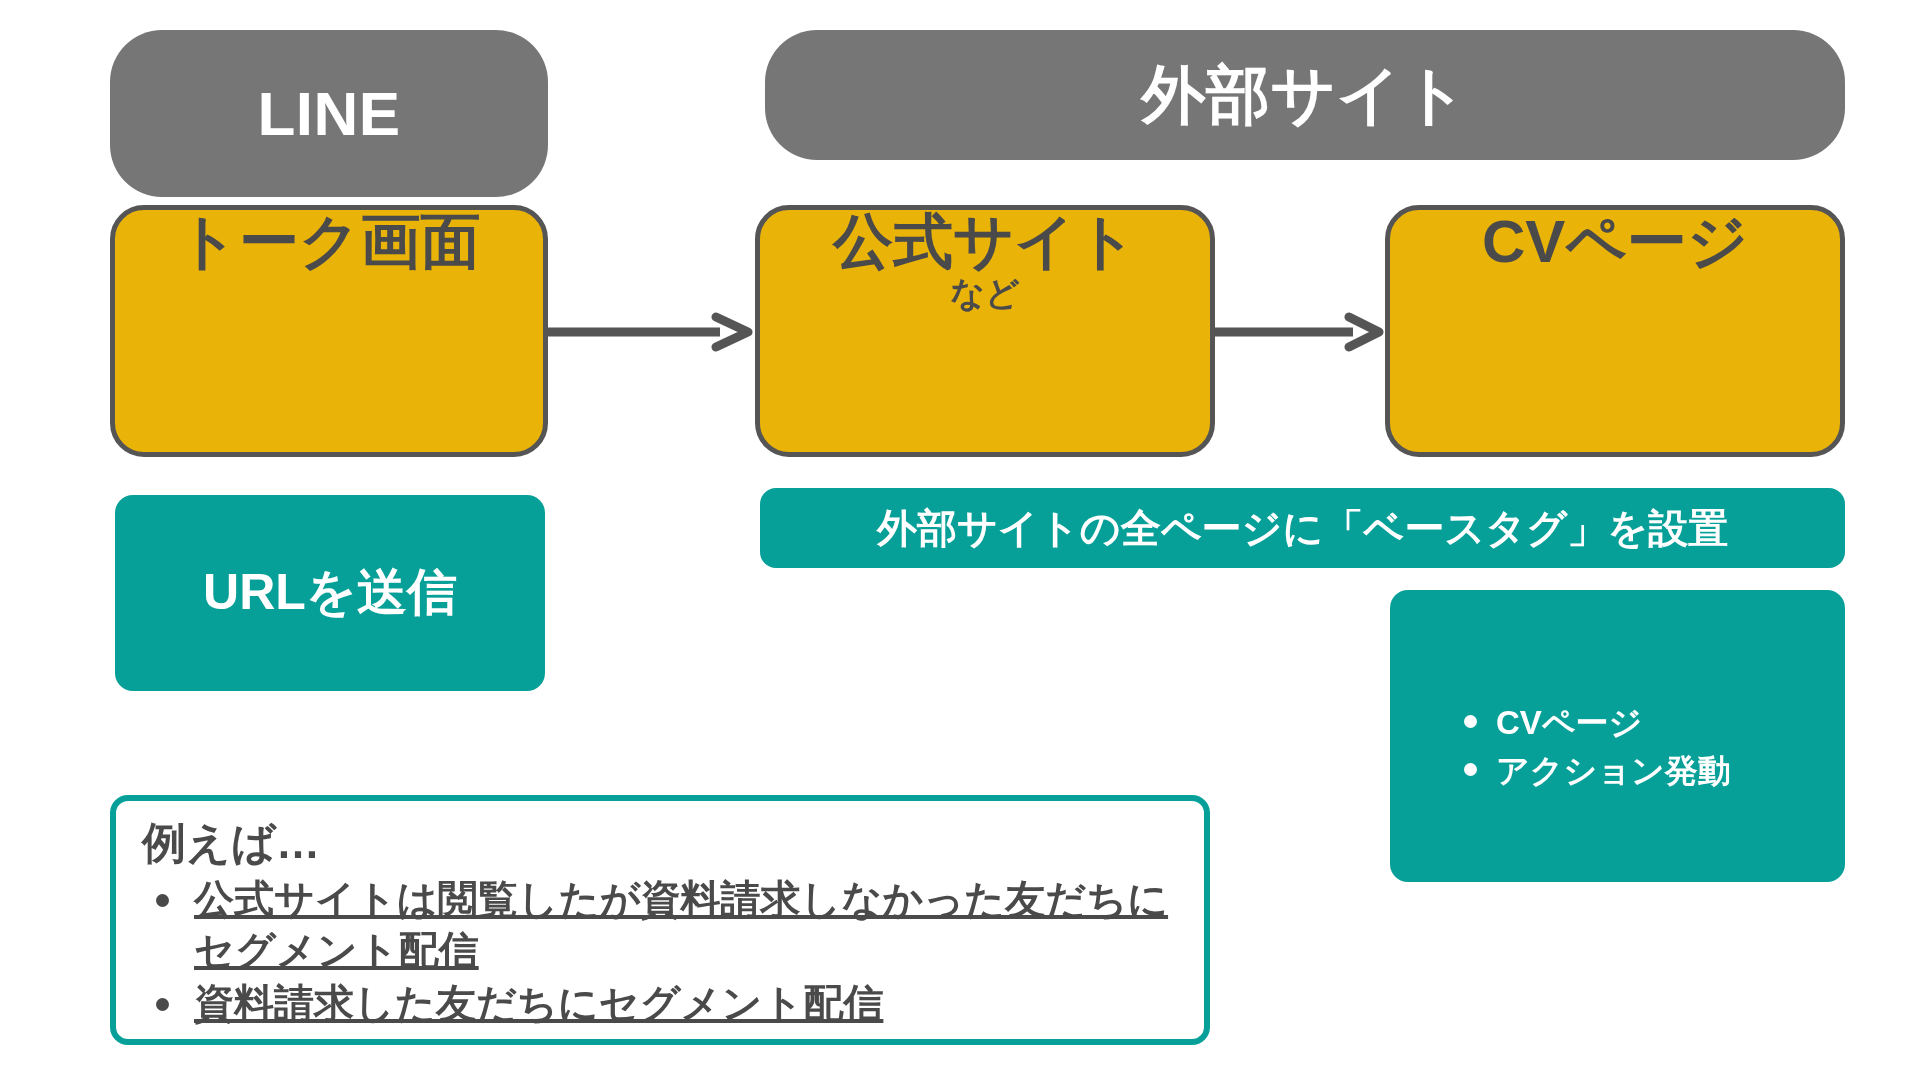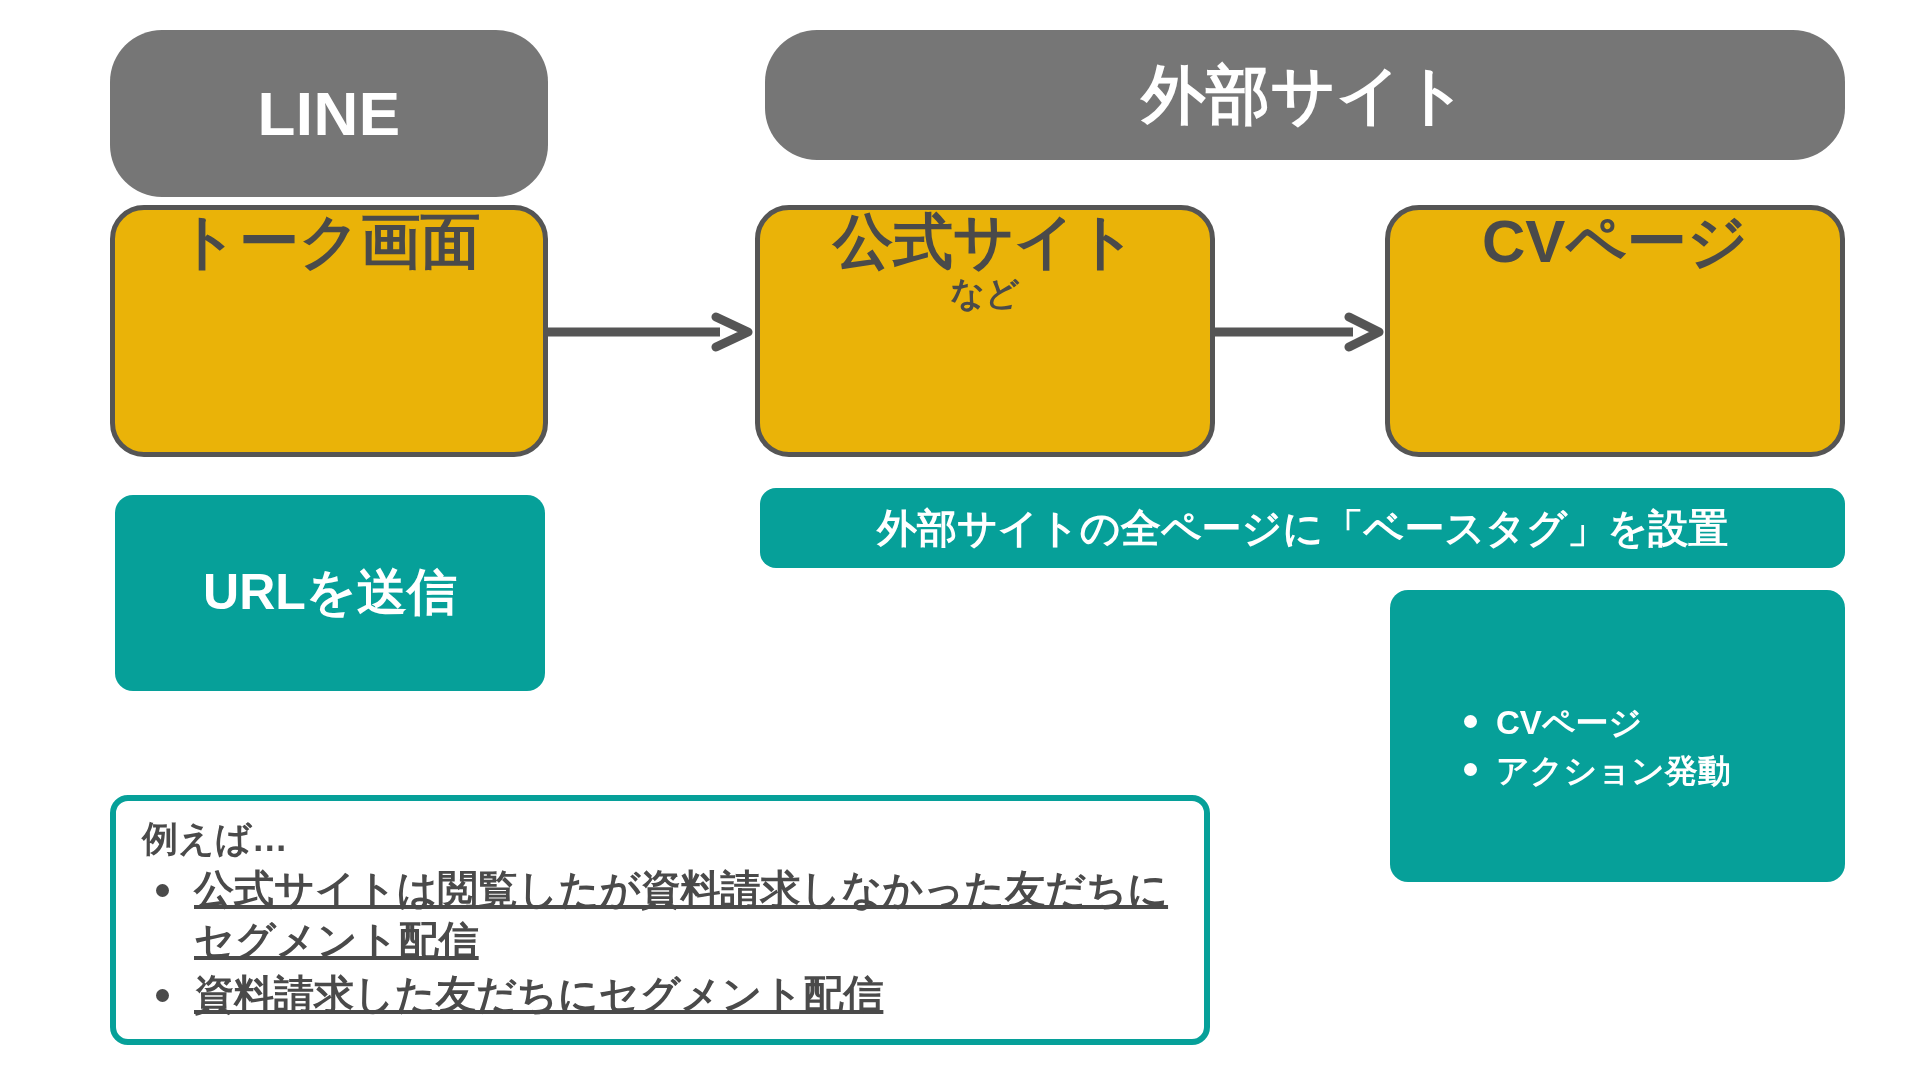--- a/index.html
+++ b/index.html
@@ -170,21 +170,21 @@
     left: 110px; top: 795px;
     width: 1100px; height: 250px;
     background: #ffffff;
     border: 6px solid #06A099;
     border-radius: 18px;
     box-sizing: border-box;
     padding: 16px 26px 10px 26px;
     color: #4a4a4a;
   }
   #example-box .ex-head {
-    font-size: 36px;
+    font-size: 44px;
     font-weight: bold;
     line-height: 1.2;
     margin-bottom: 4px;
   }
   #example-box ul {
     margin: 0;
     padding-left: 8px;
     list-style: none;
     text-decoration: underline;
   }

